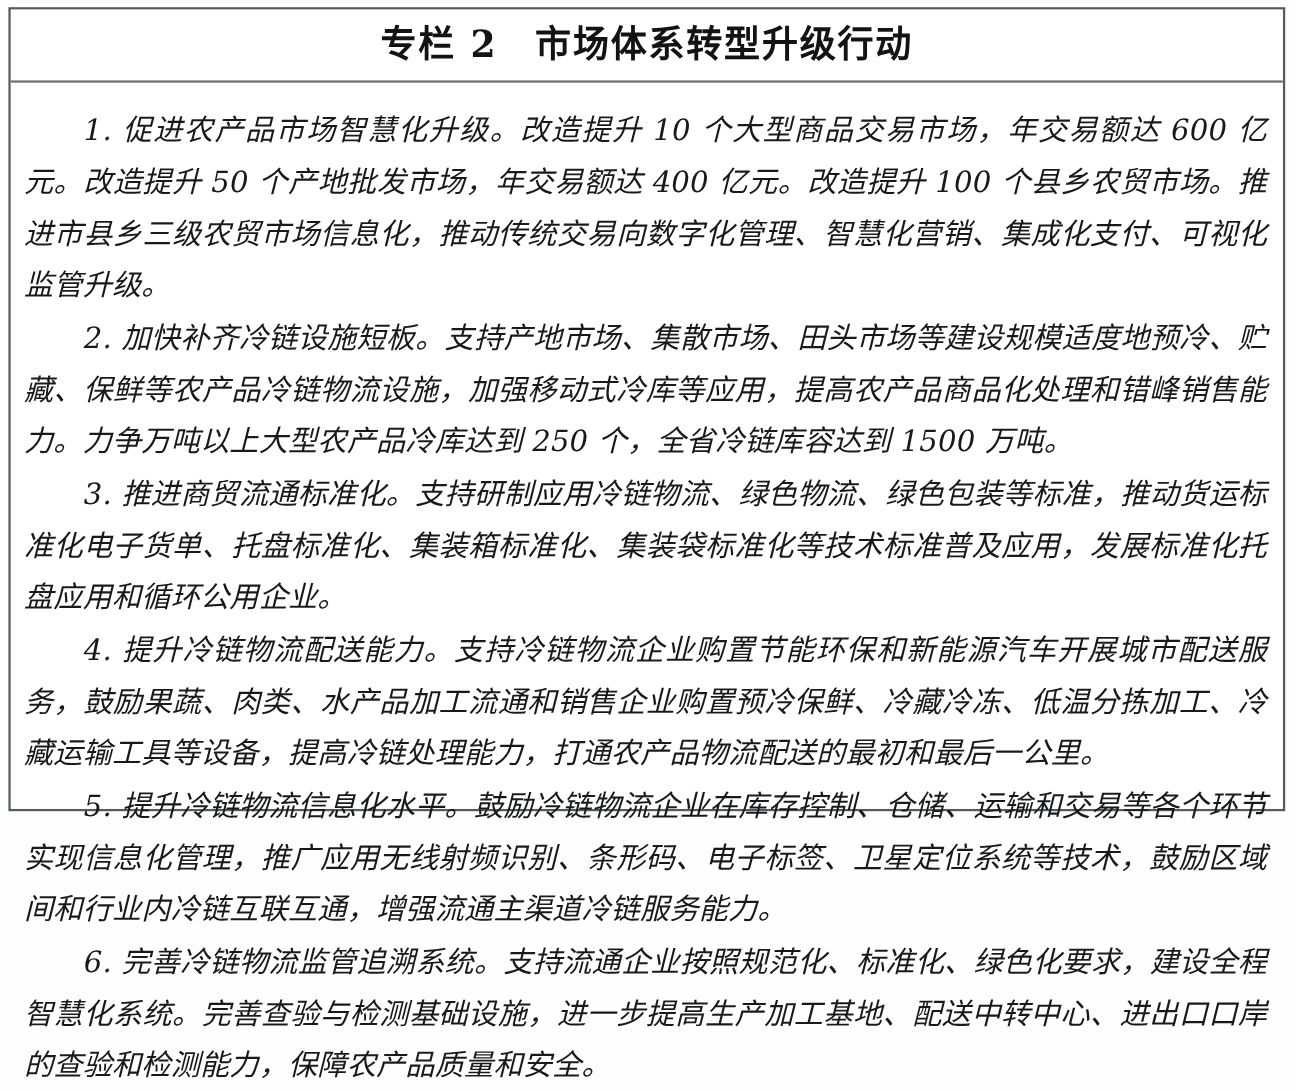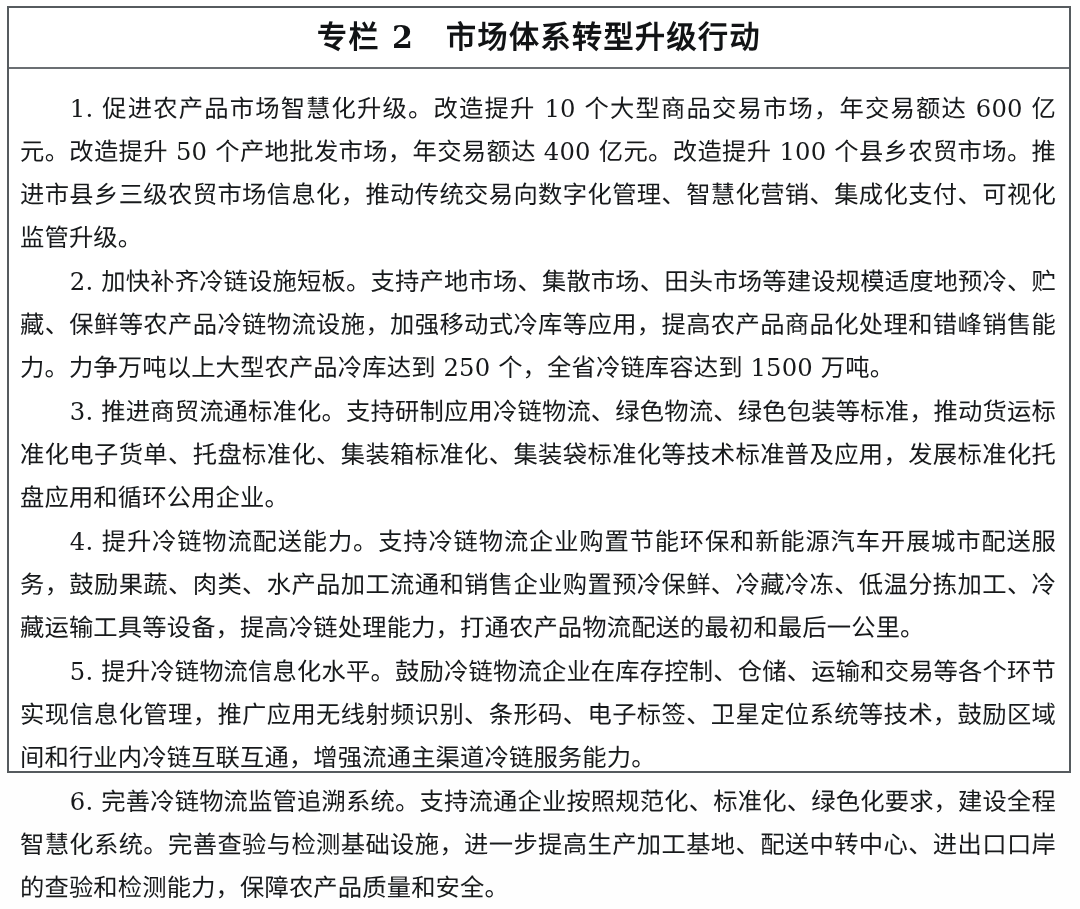--- a/index.html
+++ b/index.html
@@ -22,21 +22,21 @@
     overflow: hidden;
     box-sizing: border-box;
   }
 
   
   .box {
     position: absolute;
     left: 7px;
     top: 6px;
     width: 1064px;
-    height: 767px;
+    height: 670px;
     box-sizing: border-box;
     border: 2px solid #555a5e;
     background: #ffffff;
   }
 
   
   .title-cell {
     height: 61px;
     box-sizing: border-box;
     border-bottom: 2px solid #6b6f73;
@@ -57,20 +57,21 @@
     transform: scaleY(1.04);
   }
 
   
   .body-cell {
     box-sizing: border-box;
     padding: 18px 13px 0 11px;
     background: #ffffff;
     position: relative;
     height: calc(100% - 61px);
+    font-style: italic;
   }
 
   .para {
     margin: 0 0 1px 0;
     font-family: "DejaVu Serif", "Liberation Serif", serif;
     font-size: 24.3px;
     line-height: 43px;
     color: #17191b;
     text-align: justify;
     text-justify: inter-character;

